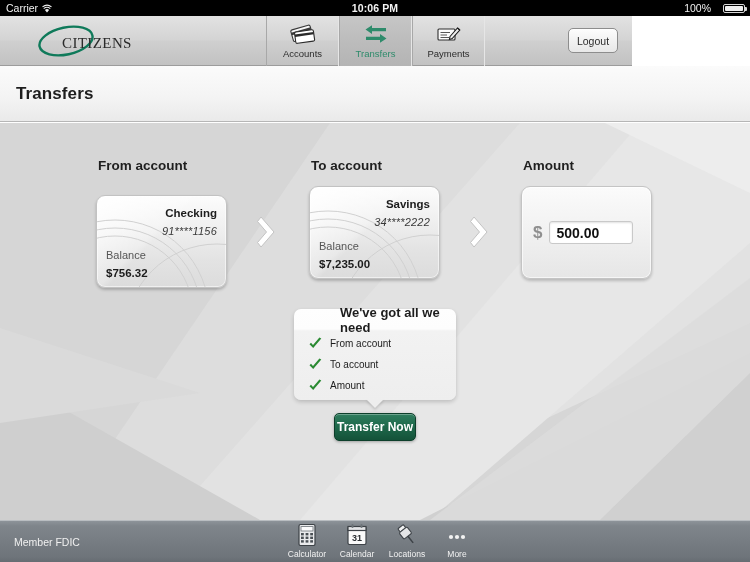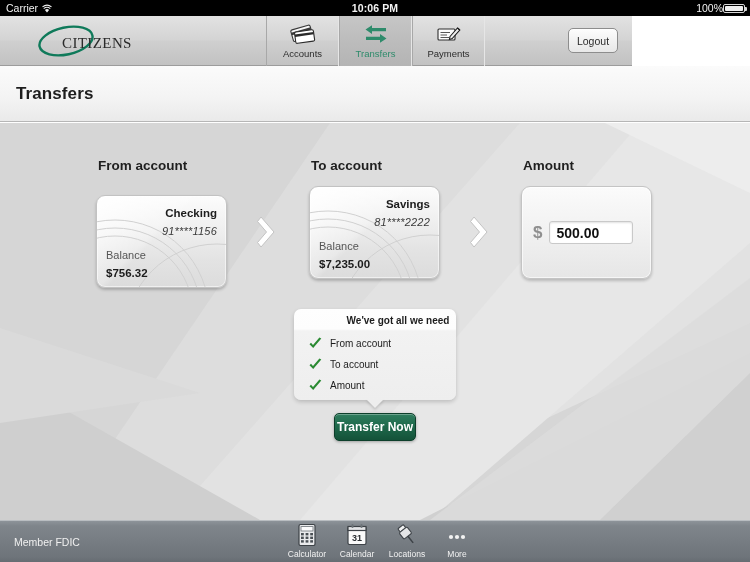--- a/index.html
+++ b/index.html
@@ -15,21 +15,21 @@
   .statusbar {
     position: absolute; top: 0; left: 0;
     width: 750px; height: 16px;
     background: #000;
     color: #f2f2f2;
     font-size: 10.5px;
     display: flex; align-items: center;
   }
   .sb-left { position: absolute; left: 6px; display: flex; align-items: center; gap: 4px; }
   .sb-center { position: absolute; left: 0; right: 0; text-align: center; font-weight: bold; letter-spacing: .1px; }
-  .sb-right { position: absolute; right: 5px; display: flex; align-items: center; gap: 0; }
+  .sb-right { position: absolute; right: 5px; display: flex; align-items: center; gap: 12px; }
   .wifi { display: inline-block; width: 10px; height: 9px; position: relative; }
   .wifi svg { display: block; }
   .batt {
     display: inline-block; width: 22px; height: 9px;
     border: 1px solid #d8d8d8; border-radius: 2px; position: relative;
     padding: 1px;
   }
   .batt::after {
     content: ""; position: absolute; right: -3px; top: 2.5px;
     width: 2px; height: 4px; background: #d8d8d8; border-radius: 0 1px 1px 0;
@@ -179,21 +179,21 @@
   
   #checklist {
     position: absolute; left: 294px; top: 186px;
     width: 162px; height: 91px;
     border-radius: 7px;
     background: linear-gradient(to bottom, #fefefe 0%, #fdfdfd 22%, #f2f2f2 24%, #eeeeee 100%);
     box-shadow: 0 2px 4px rgba(0,0,0,.18);
   }
   #checklist .cl-head {
     height: 22px; display: flex; align-items: center; justify-content: center;
-    font-size: 10px; font-weight: bold; color: #1d1d1d; padding-left: 46px;
+    font-size: 13px; font-weight: bold; color: #1d1d1d; padding-left: 46px;
   }
   #checklist ul { list-style: none; margin-top: 2px; }
   #checklist li {
     display: flex; align-items: center;
     height: 21px; padding-left: 14px;
     font-size: 10px; color: #1c1c1c;
   }
   #checklist li .tick {
     width: 15px; height: 14px; margin-right: 7px;
     display: inline-flex; align-items: center; justify-content: center;
@@ -372,21 +372,21 @@
     <div class="card" id="card-to">
       <svg class="arcs" viewBox="0 0 131 93">
         <g fill="none" stroke="#d0d0d0" stroke-width="1">
           <circle cx="18" cy="118" r="78"></circle>
           <circle cx="18" cy="118" r="86"></circle>
           <circle cx="18" cy="118" r="94"></circle>
           <circle cx="120" cy="140" r="92"></circle>
         </g>
       </svg>
       <div class="acct-name">Savings</div>
-      <div class="acct-num">81****2222</div>
+      <div class="acct-num">34****2222</div>
       <div class="bal-lbl">Balance</div>
       <div class="bal-val">$7,235.00</div>
     </div>
 
     <div class="chev" id="chev2">
       <svg width="24" height="42" viewBox="0 0 24 42">
         <path d="M5 6 L18 21 L5 36 L1.5 31.5 L10.5 21 L1.5 10.5 Z" fill="#ffffff" stroke="#c3c3c3" stroke-width="1"></path>
       </svg>
     </div>
 

